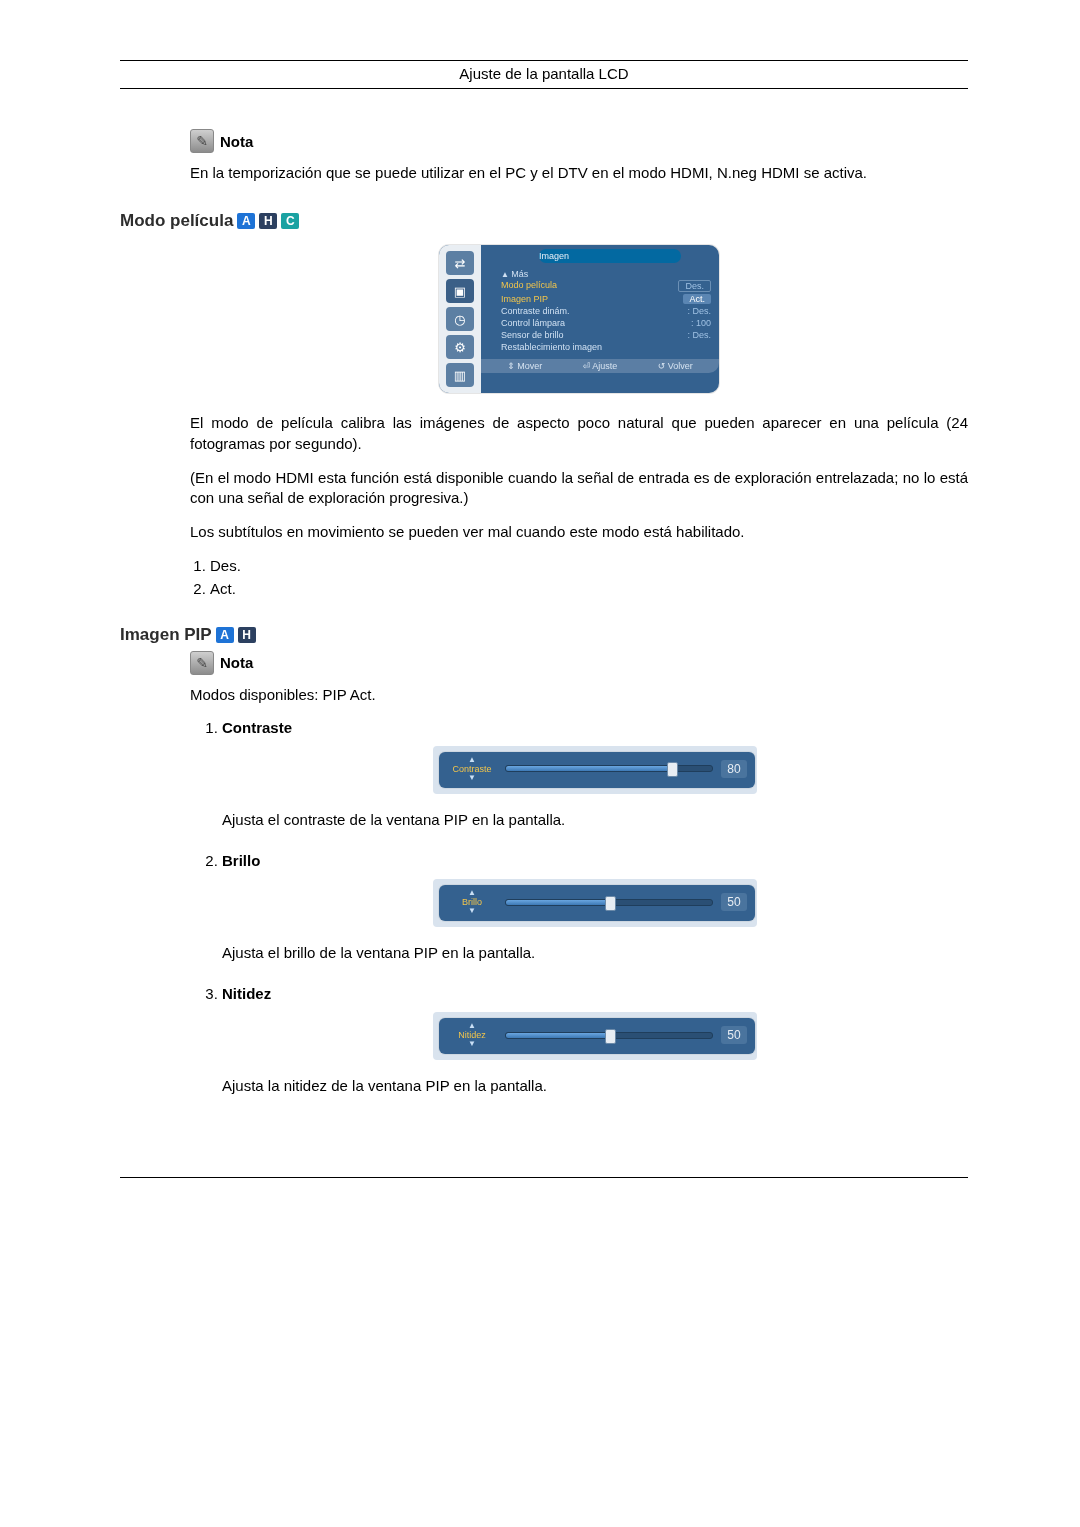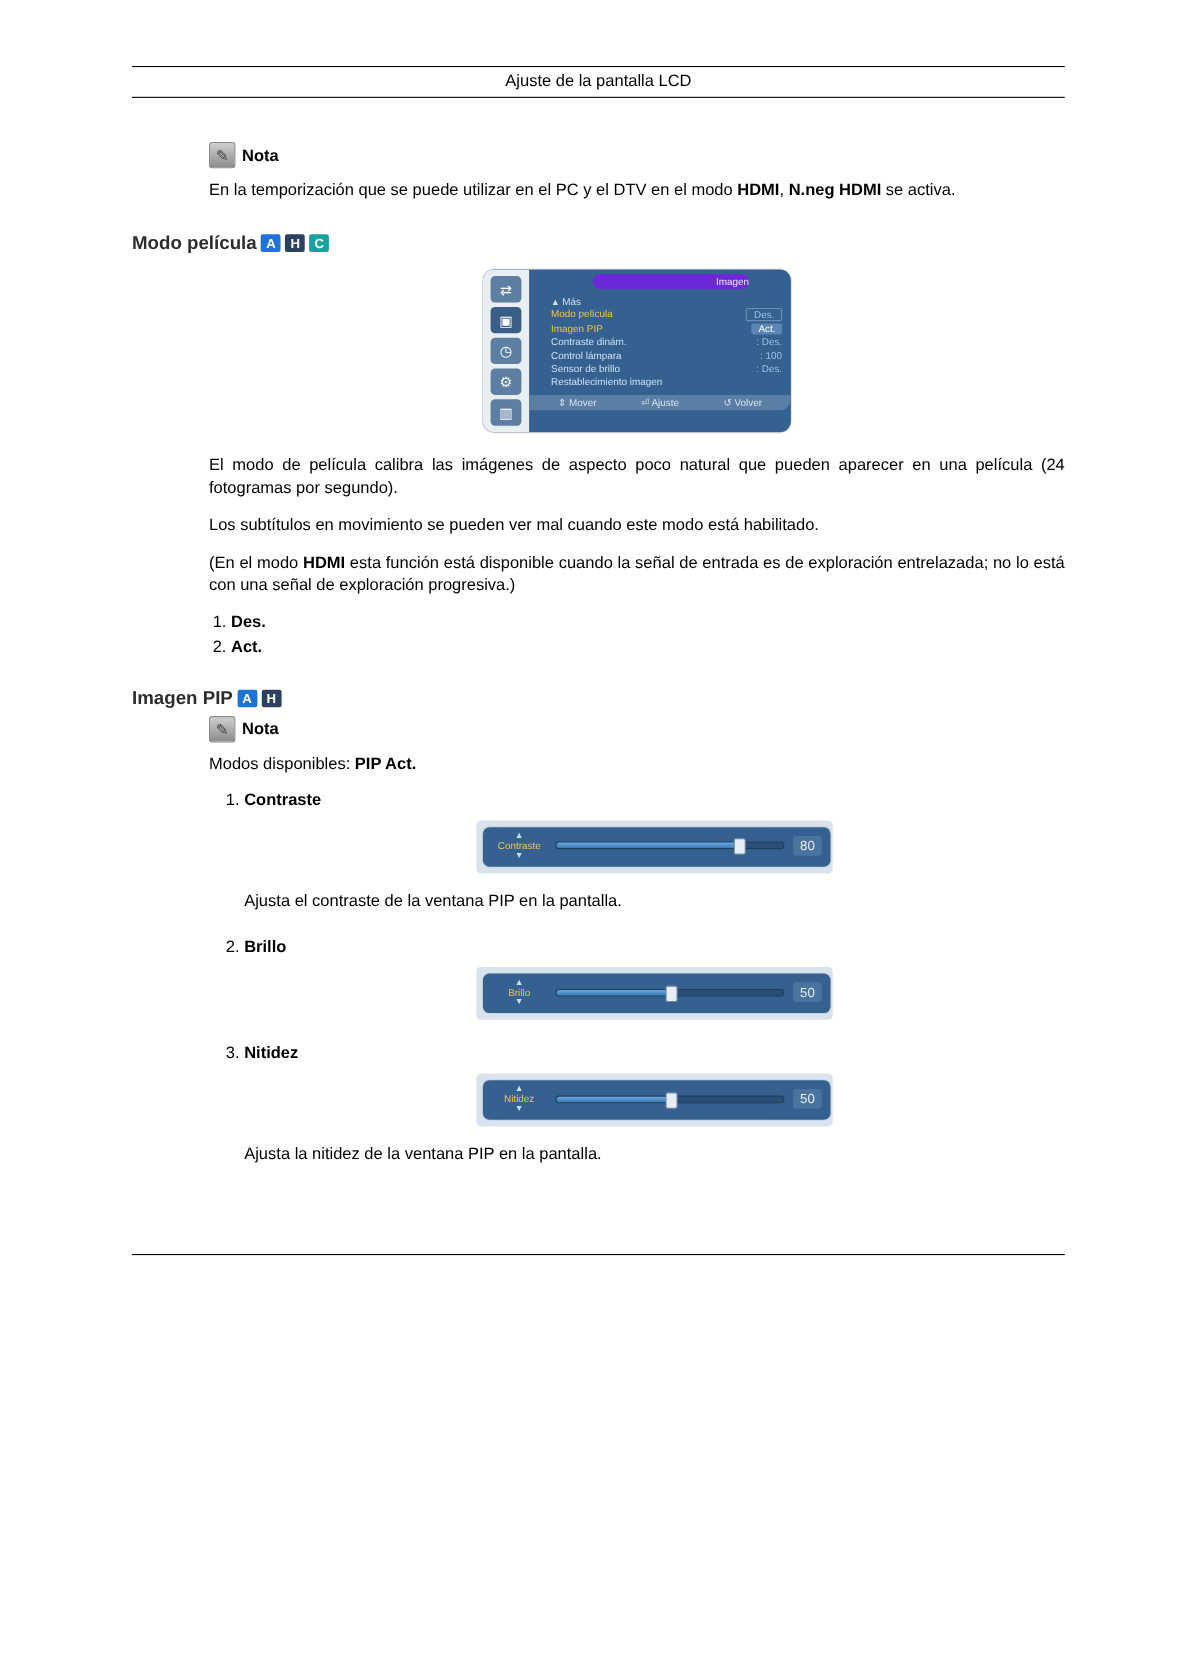--- a/index.html
+++ b/index.html
@@ -110,23 +110,23 @@
   }
   .osd-side-icon.sel { background:#3a5f87; }
   .osd-main {
     flex: 1;
     color: #cfe0f2;
     font-size: 9px;
     padding: 4px 8px 2px 8px;
     position: relative;
   }
   .osd-title-pill {
-    background: #6d28d9;
+    background: #0369a1;
     border-radius: 10px;
-    text-align: right;
+    text-align: left;
     padding: 2px 0;
     margin: 0 30px 6px 50px;
     color: #e6eef7;
   }
   .osd-row { display:flex; justify-content:space-between; padding:1px 0 1px 12px; }
   .osd-row.hl .k { color:#f2c54b; }
   .osd-row .v { color:#9fc1e3; }
   .osd-row .v.sel { background:#5b86b3; color:#fff; padding:0 6px; border-radius:2px; }
   .osd-row .v.box { border:1px solid #6b90b5; padding:0 6px; border-radius:2px; }
   .osd-more { color:#cfe0f2; padding-left:12px; }
@@ -199,21 +199,21 @@
   .slider-outer {
     background:#d9e3ee;
     padding:6px;
     border-radius:4px;
     width: 312px;
   }
   .bottom-rule {
     border-top:1px solid #000;
     margin-top:80px;
   }
-  .bold { font-weight:bold; }
+  .bold { font-weight:normal; }
 </style>
 </head>
 <body>
 
 <div class="page">
 
   <div class="top-rule"></div>
   <div class="header-title">Ajuste de la pantalla LCD</div>
   <div class="header-rule"></div>
 
@@ -273,24 +273,24 @@
           <div class="osd-footer">
             <span>⇕ Mover</span>
             <span>⏎ Ajuste</span>
             <span>↺ Volver</span>
           </div>
         </div>
       </div>
     </div>
 
     <p>El modo de película calibra las imágenes de aspecto poco natural que pueden aparecer en una película (24 fotogramas por segundo).</p>
-    <p>Los subtítulos en movimiento se pueden ver mal cuando este modo está habilitado.</p>
     <p>
       <span>(En el modo </span><span class="bold">HDMI</span><span> esta función está disponible cuando la señal de entrada es de exploración entrelazada; no lo está con una señal de exploración progresiva.)</span>
     </p>
+    <p>Los subtítulos en movimiento se pueden ver mal cuando este modo está habilitado.</p>
 
     <ol class="simple">
       <li><span class="bold">Des.</span></li>
       <li><span class="bold">Act.</span></li>
     </ol>
 
     <div class="section-heading">
       <span>Imagen PIP</span>
       <span class="badge badge-A">A</span>
       <span class="badge badge-H">H</span>
@@ -338,20 +338,21 @@
               <span class="arr">▼</span>
             </div>
             <div class="slider-track">
               <div class="slider-fill" style="width:50%"></div>
               <div class="slider-thumb" style="left:calc(50% - 4px)"></div>
             </div>
             <div class="slider-value">50</div>
           </div>
           </div>
         </div>
+        <p style="margin-bottom:0">Ajusta el brillo de la ventana PIP en la pantalla.</p>
       </li>
 
       <li>
         <span class="li-head">Nitidez</span>
         <div class="slider-wrap">
           <div class="slider-outer">
           <div class="slider-panel">
             <div class="slider-label-col">
               <span class="arr">▲</span>
               <span class="lbl">Nitidez</span>

